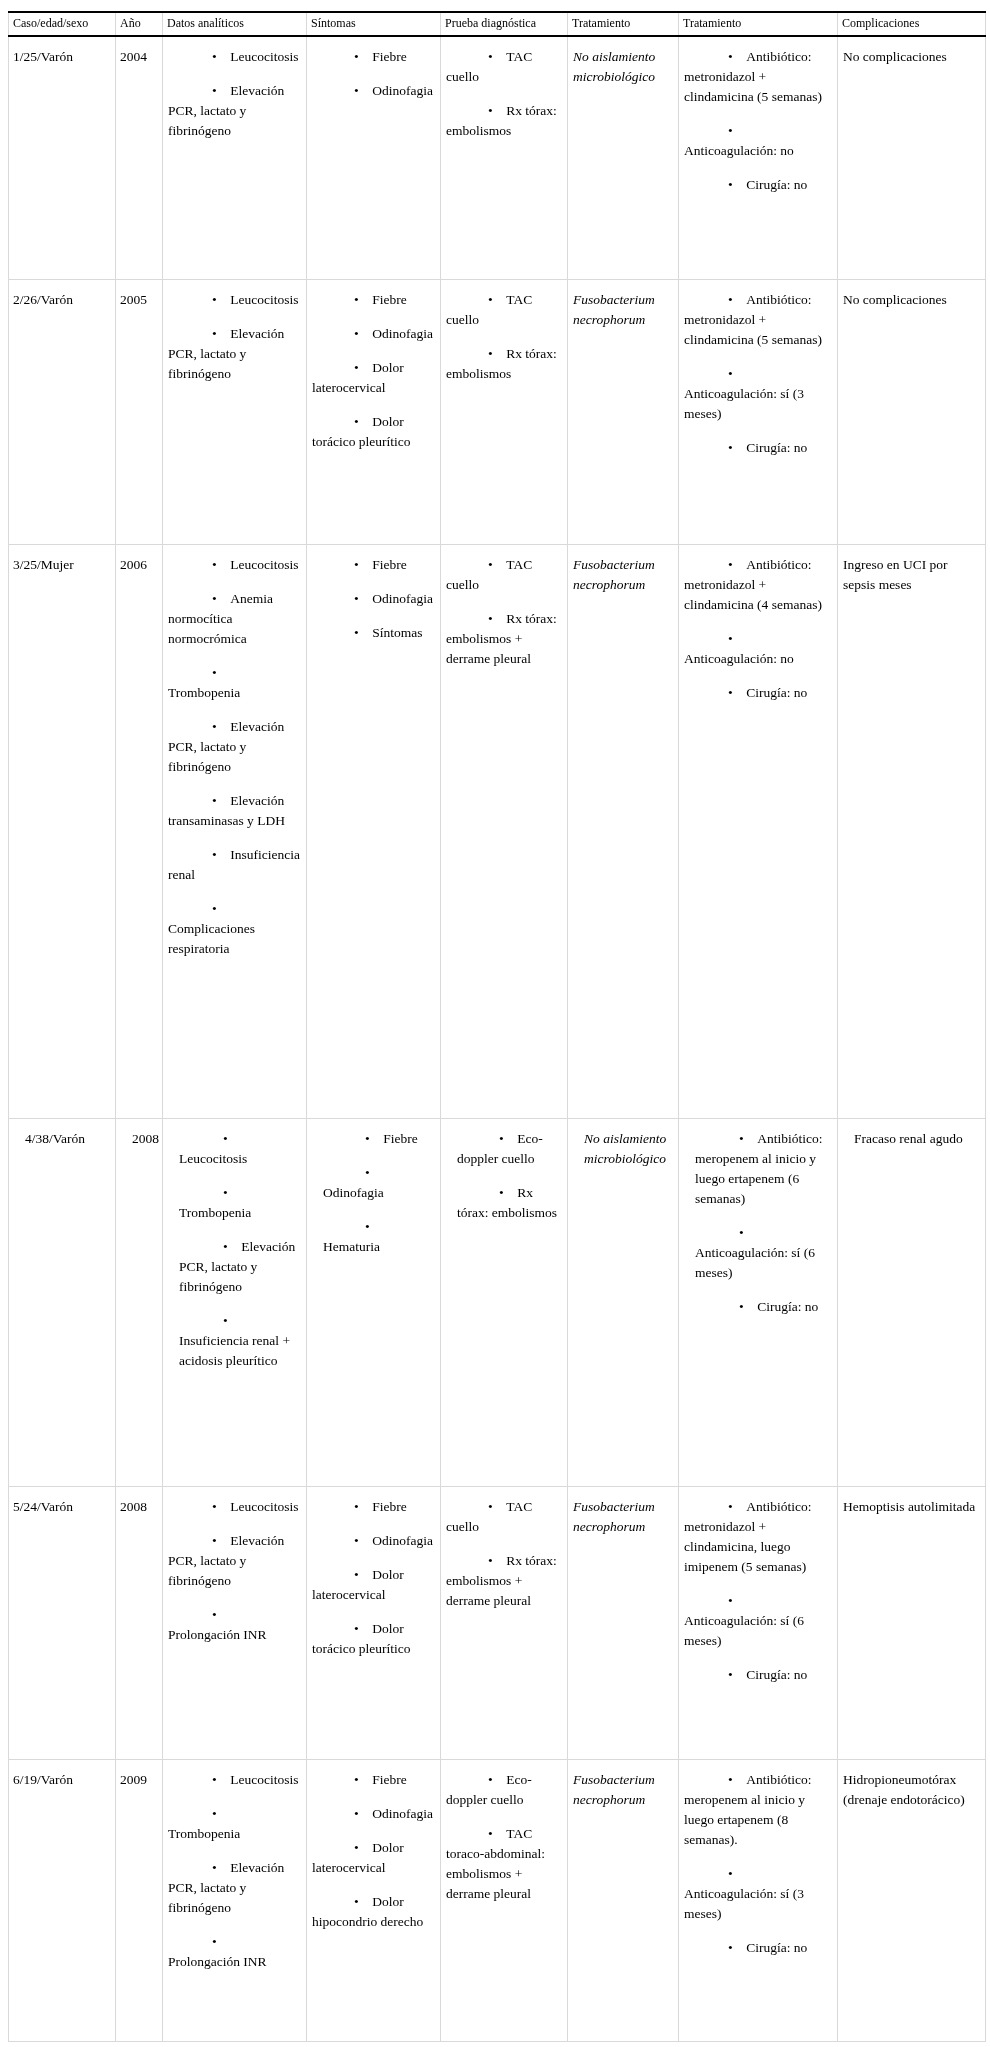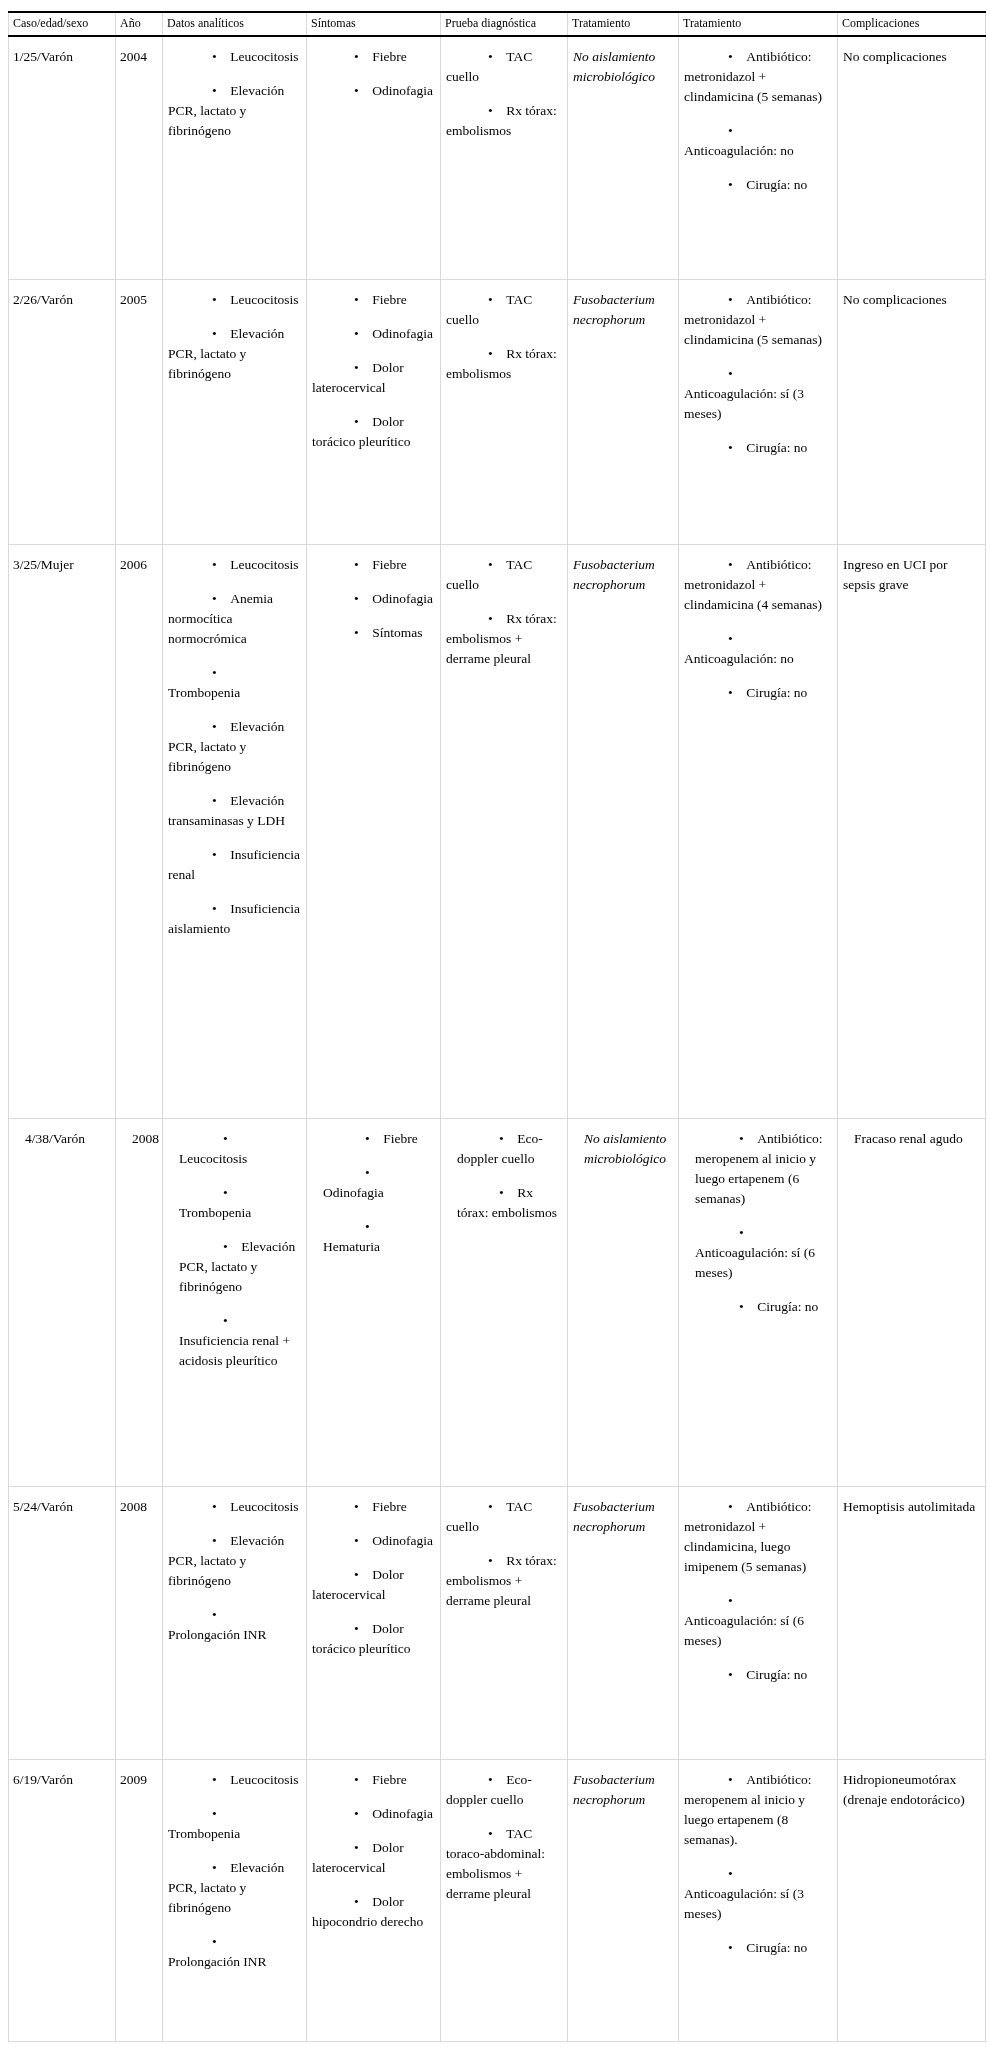--- a/index.html
+++ b/index.html
@@ -167,41 +167,41 @@
         <td class="cell cell-ano">
           <div class="text">2006</div>
         </td>
         <td class="cell cell-datos">
           <div class="item">• Leucocitosis</div>
           <div class="item">• Anemia normocítica normocrómica</div>
           <div class="item">• Trombopenia</div>
           <div class="item">• Elevación PCR, lactato y fibrinógeno</div>
           <div class="item">• Elevación transaminasas y LDH</div>
           <div class="item">• Insuficiencia renal</div>
-          <div class="item">• Insuficiencia aislamiento</div>
+          <div class="item">• Complicaciones respiratoria</div>
         </td>
         <td class="cell cell-sintomas">
           <div class="item">• Fiebre</div>
           <div class="item">• Odinofagia</div>
           <div class="item">• Síntomas</div>
         </td>
         <td class="cell cell-prueba">
           <div class="item">• TAC cuello</div>
           <div class="item">• Rx tórax: embolismos + derrame pleural</div>
         </td>
         <td class="cell cell-hemocultivos">
           <div class="text">Fusobacterium necrophorum</div>
         </td>
         <td class="cell cell-tratamiento">
           <div class="item">• Antibiótico: metronidazol + clindamicina (4 semanas)</div>
           <div class="item">• Anticoagulación: no</div>
           <div class="item">• Cirugía: no</div>
         </td>
         <td class="cell cell-complicaciones">
-          <div class="text">Ingreso en UCI por sepsis grave</div>
+          <div class="text">Ingreso en UCI por sepsis meses</div>
         </td>
       </tr>
       <tr>
         <td class="cell cell-caso">
           <div class="text">4/38/Varón</div>
         </td>
         <td class="cell cell-ano">
           <div class="text">2008</div>
         </td>
         <td class="cell cell-datos">

